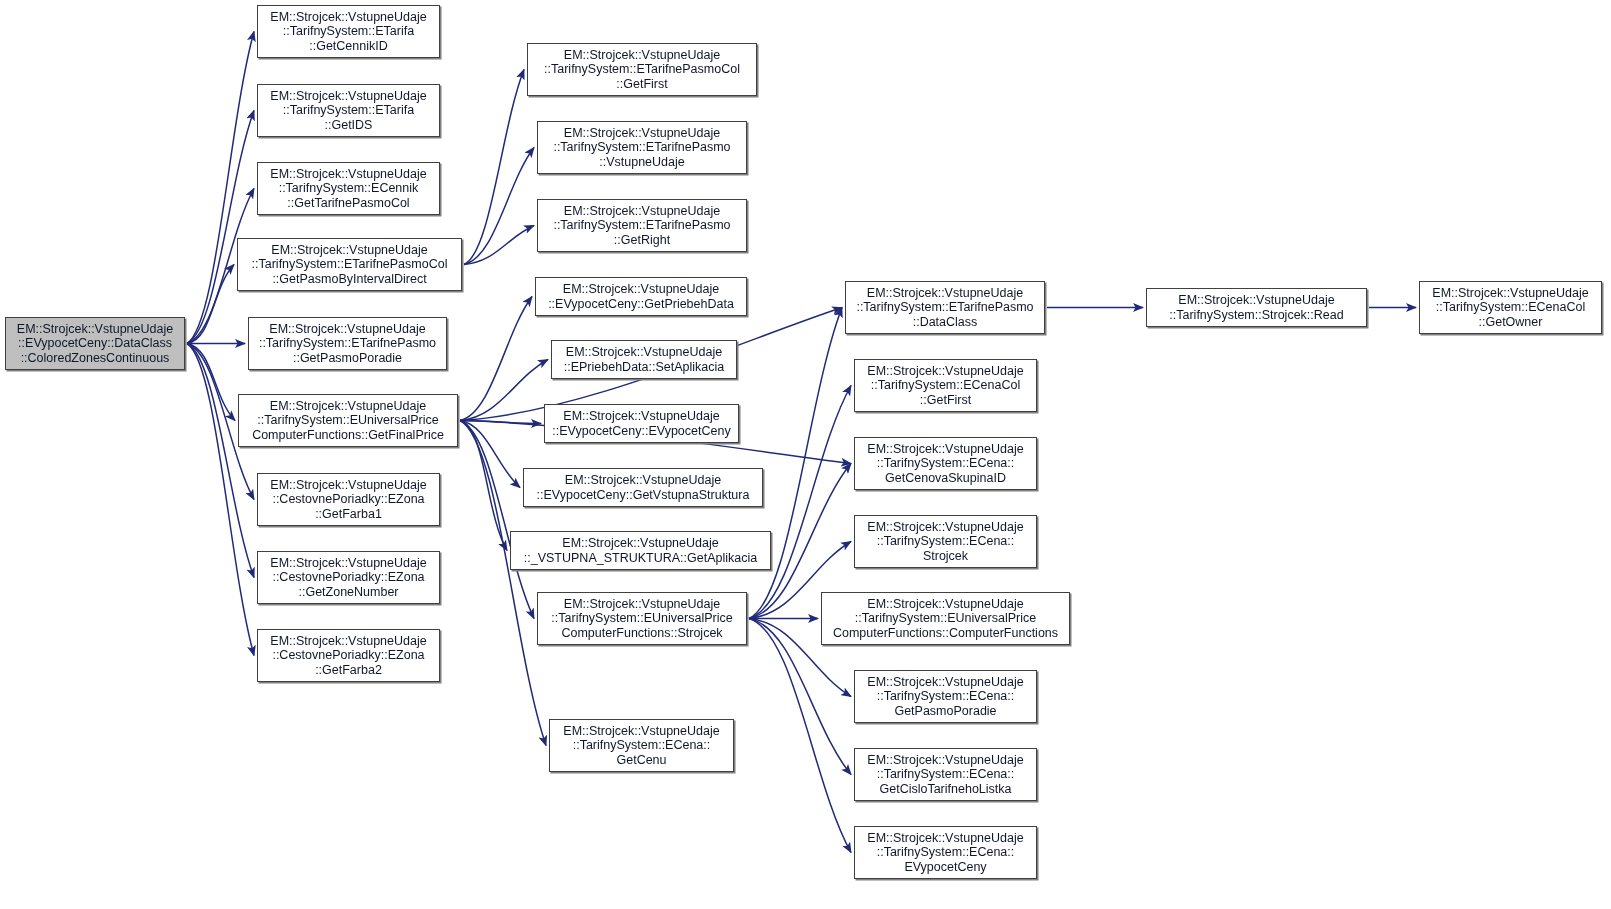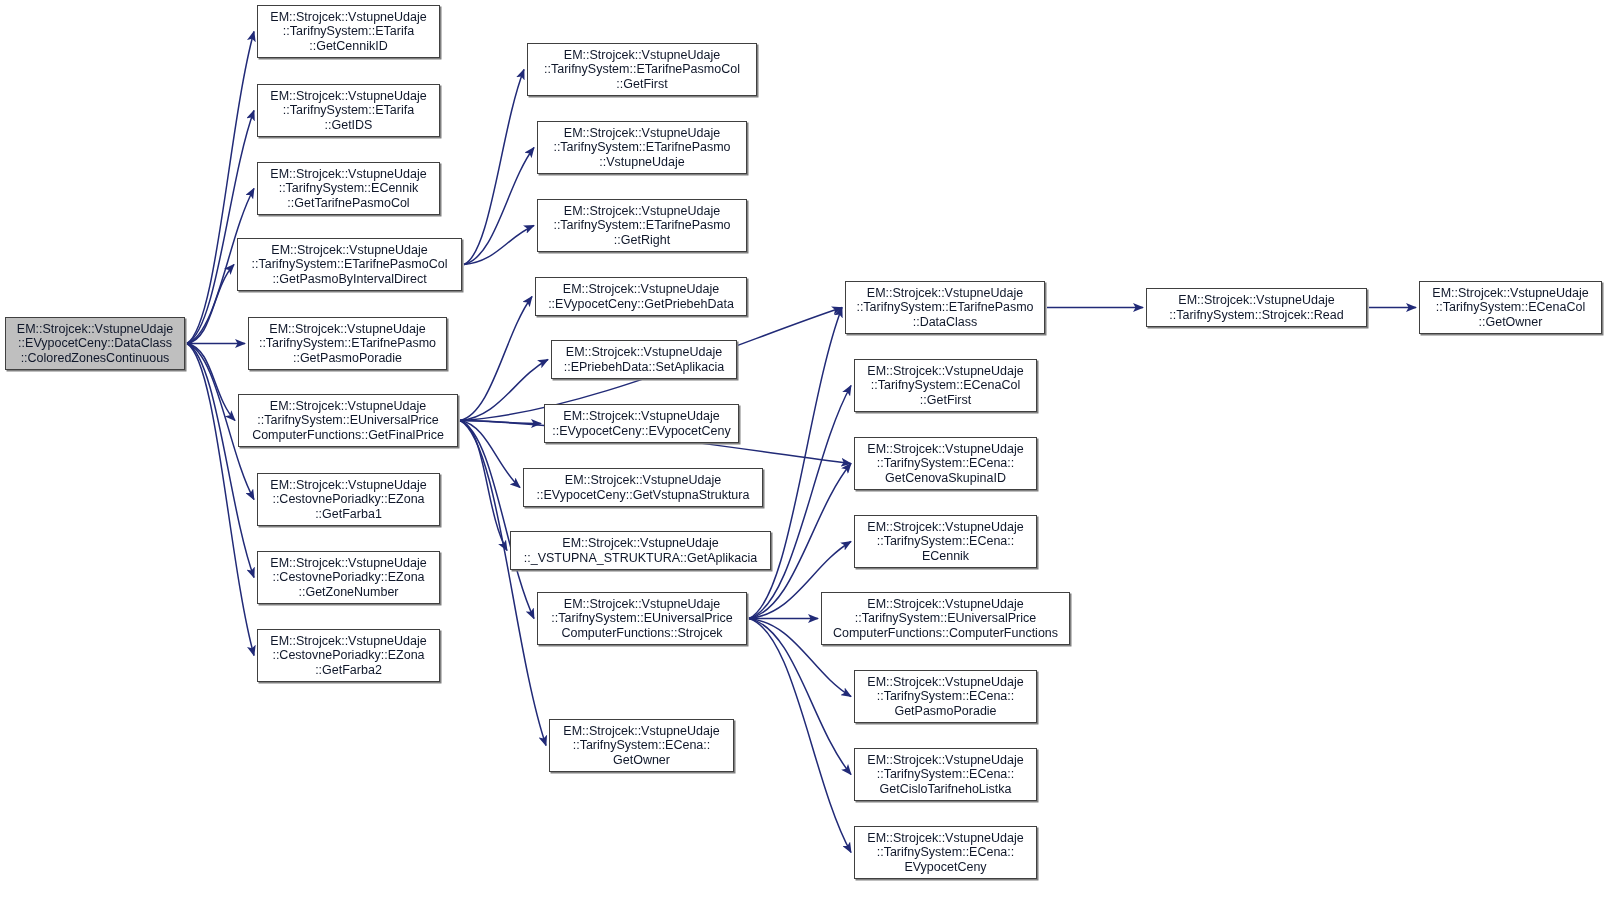--- a/index.html
+++ b/index.html
@@ -156,41 +156,41 @@
         <span class="ln">::_VSTUPNA_STRUKTURA::GetAplikacia</span>
       </div>
       <div class="node" style="left: 537px; top: 592px; width: 210px; height: 53px;">
         <span class="ln">EM::Strojcek::VstupneUdaje</span>
         <span class="ln">::TarifnySystem::EUniversalPrice</span>
         <span class="ln">ComputerFunctions::Strojcek</span>
       </div>
       <div class="node" style="left: 549px; top: 719px; width: 185px; height: 53px;">
         <span class="ln">EM::Strojcek::VstupneUdaje</span>
         <span class="ln">::TarifnySystem::ECena::</span>
-        <span class="ln">GetOwner</span>
+        <span class="ln">GetCenu</span>
       </div>
       <div class="node" style="left: 845px; top: 281px; width: 200px; height: 53px;">
         <span class="ln">EM::Strojcek::VstupneUdaje</span>
         <span class="ln">::TarifnySystem::ETarifnePasmo</span>
         <span class="ln">::DataClass</span>
       </div>
       <div class="node" style="left: 854px; top: 359px; width: 183px; height: 53px;">
         <span class="ln">EM::Strojcek::VstupneUdaje</span>
         <span class="ln">::TarifnySystem::ECenaCol</span>
         <span class="ln">::GetFirst</span>
       </div>
       <div class="node" style="left: 854px; top: 437px; width: 183px; height: 53px;">
         <span class="ln">EM::Strojcek::VstupneUdaje</span>
         <span class="ln">::TarifnySystem::ECena::</span>
         <span class="ln">GetCenovaSkupinaID</span>
       </div>
       <div class="node" style="left: 854px; top: 515px; width: 183px; height: 53px;">
         <span class="ln">EM::Strojcek::VstupneUdaje</span>
         <span class="ln">::TarifnySystem::ECena::</span>
-        <span class="ln">ECennik</span>
+        <span class="ln">Strojcek</span>
       </div>
       <div class="node" style="left: 821px; top: 592px; width: 249px; height: 53px;">
         <span class="ln">EM::Strojcek::VstupneUdaje</span>
         <span class="ln">::TarifnySystem::EUniversalPrice</span>
         <span class="ln">ComputerFunctions::ComputerFunctions</span>
       </div>
       <div class="node" style="left: 854px; top: 670px; width: 183px; height: 53px;">
         <span class="ln">EM::Strojcek::VstupneUdaje</span>
         <span class="ln">::TarifnySystem::ECena::</span>
         <span class="ln">GetPasmoPoradie</span>

